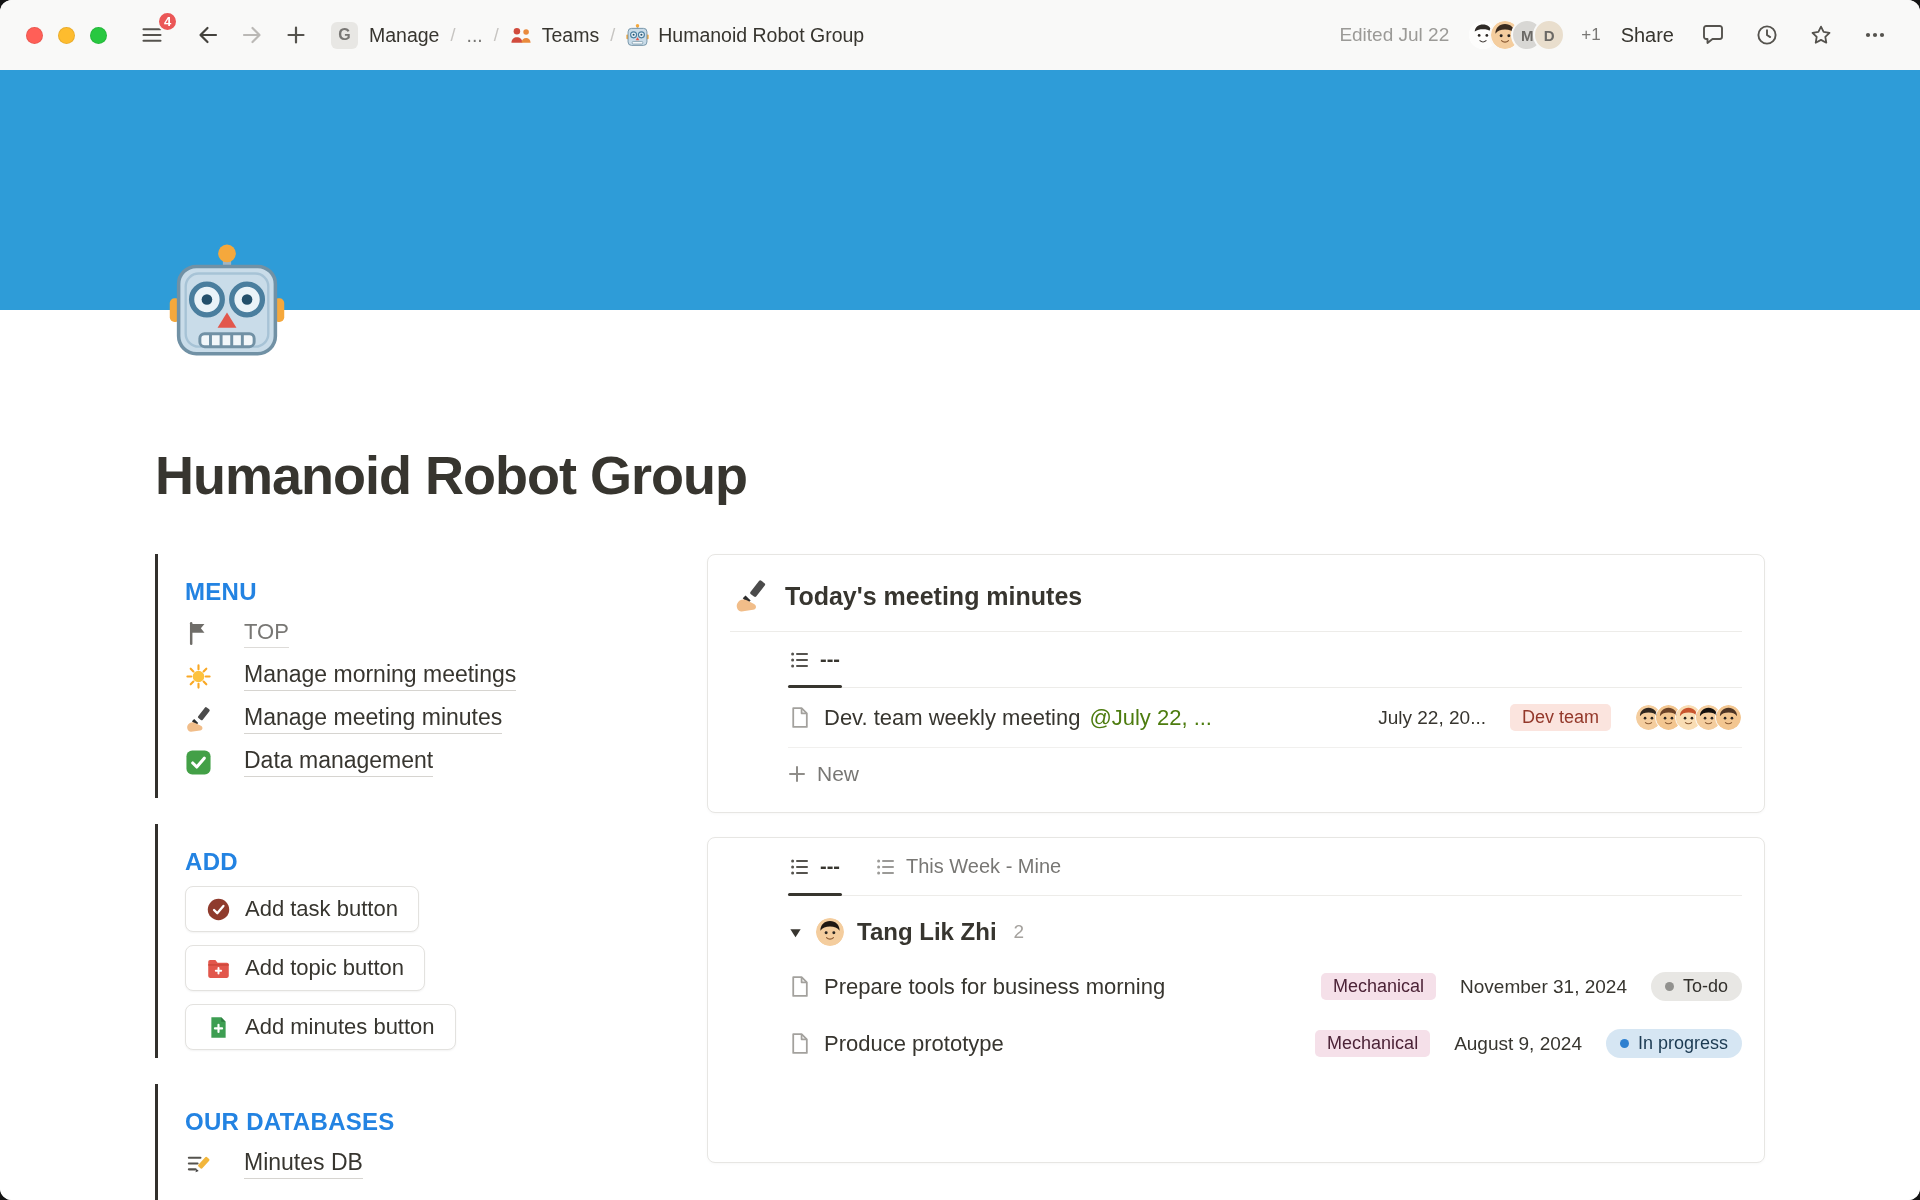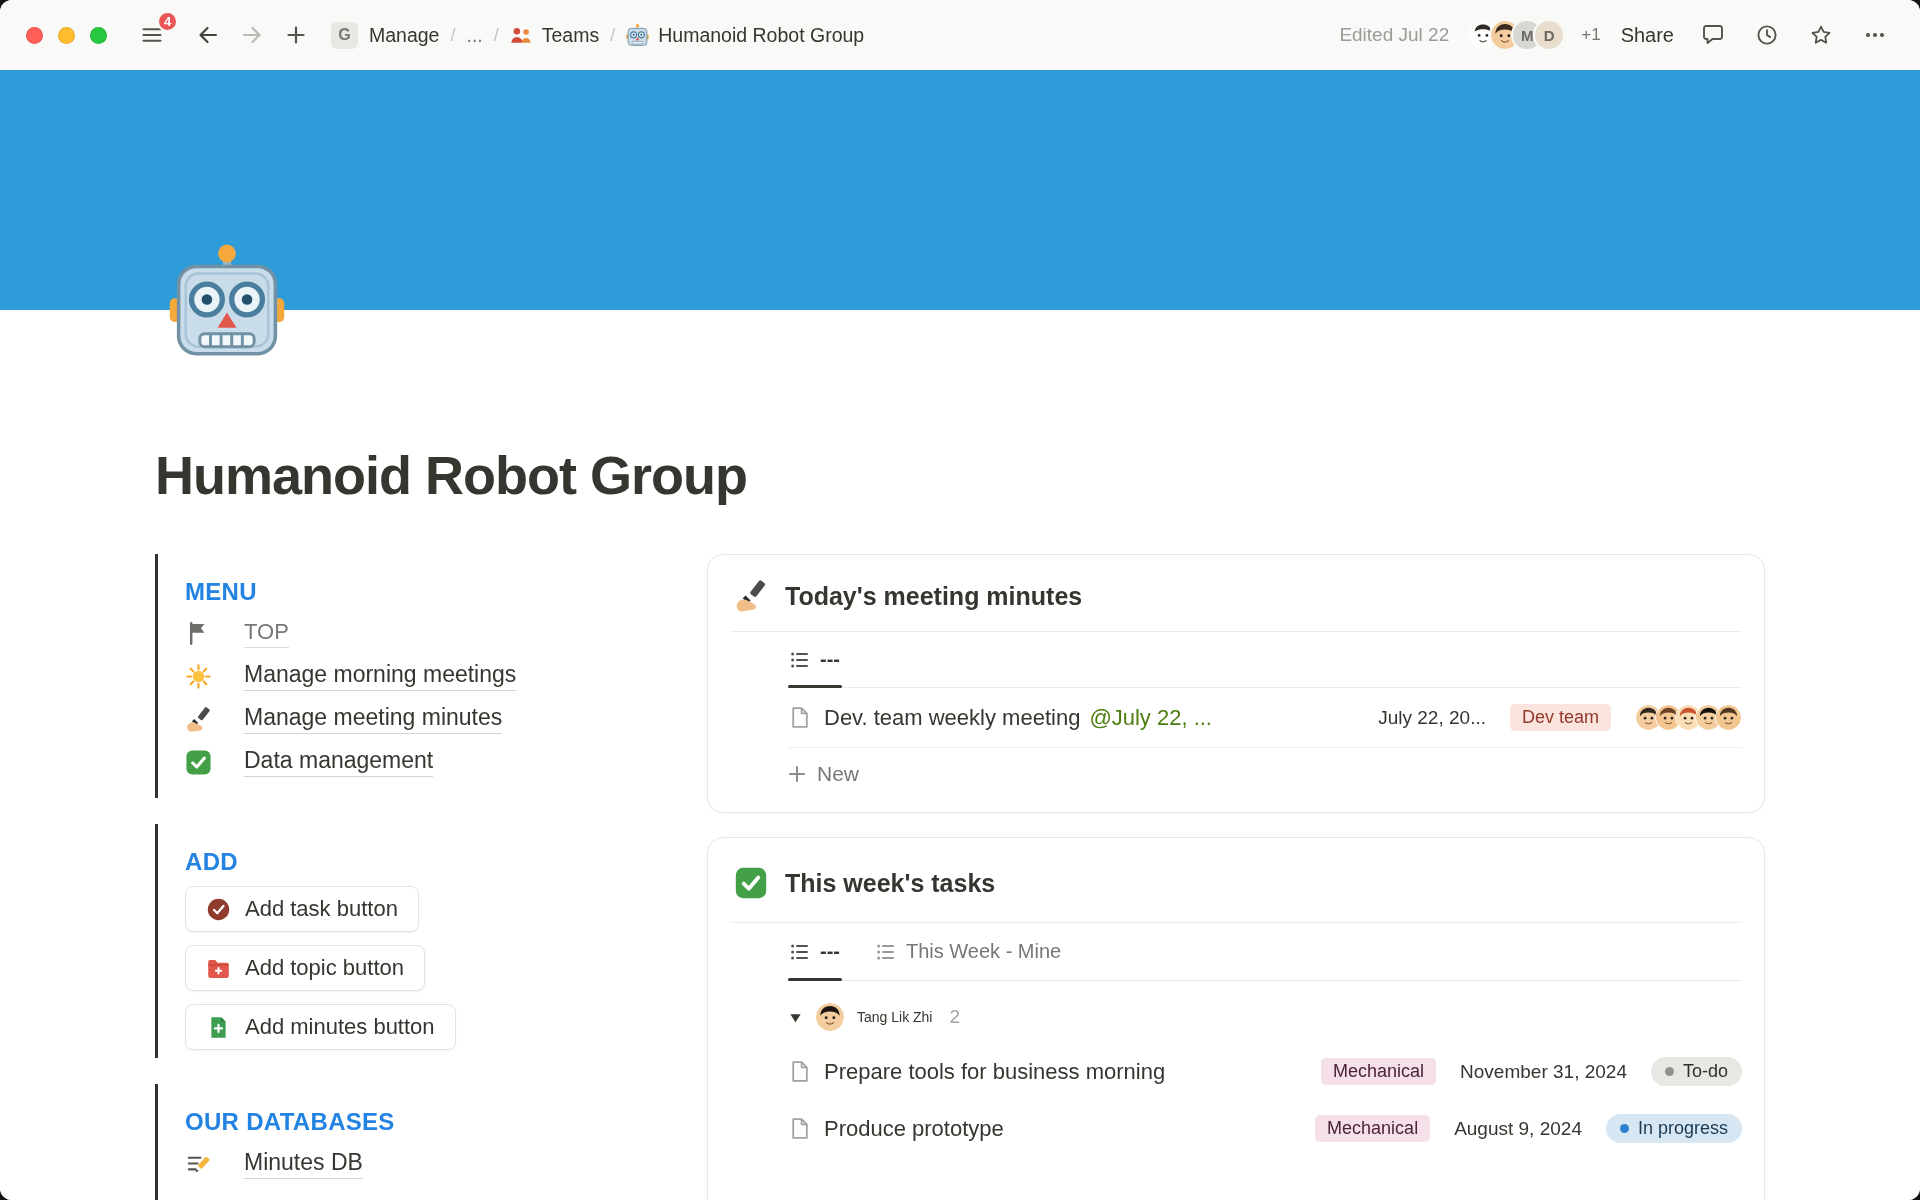--- a/index.html
+++ b/index.html
@@ -53,21 +53,21 @@
   .mi-icon{width:27px;height:27px;flex:0 0 auto;display:flex;align-items:center;justify-content:center}
   .mi-icon svg{width:100%;height:100%;display:block}
   .link{font-size:23px;color:#37352F;border-bottom:1.5px solid #D6D4D0;padding-bottom:2px}
   .link.gray{color:#787774;border-bottom-color:#DDDBD8;font-size:22px}
   .btn-col{display:flex;flex-direction:column;align-items:flex-start;gap:13px;margin-top:8px}
   .add-btn{display:inline-flex;align-items:center;gap:14px;background:#fff;border:1px solid #E3E2DF;border-radius:8px;padding:9px 20px;font-size:22px;color:#37352F;font-family:inherit;box-shadow:0 1px 2px rgba(15,15,15,.05);cursor:pointer}
   .add-btn .mi-icon{width:25px;height:25px}
   .h-divider{height:1px;background:#E7E6E3;margin-top:24px}
 
   
-  .card{border:1px solid #E7E6E3;border-radius:16px;background:#fff;padding:0 22px;box-shadow:0 1px 3px rgba(15,15,15,.03)}
+  .card{border:1px solid #E7E6E3;border-radius:8px;background:#fff;padding:0 22px;box-shadow:0 1px 3px rgba(15,15,15,.03)}
   .card-header{display:flex;align-items:center;gap:17px;padding:24px 4px 18px;border-bottom:1px solid #EDECE9}
   .card-emoji{width:34px;height:34px;flex:0 0 auto}
   .card-emoji svg{width:100%;height:100%;display:block}
   .card-title{font-size:25px;font-weight:700;color:#37352F}
   .db-block{margin-left:58px}
   .views-row{display:flex;align-items:center;gap:32px;border-bottom:1px solid #EDECE9}
   .view-tab{display:flex;align-items:center;gap:10px;padding:16px 2px;font-size:20px;color:#787774;position:relative}
   .view-tab .listic{width:20px;height:20px;color:#9B9A97}
   .view-tab.active{color:#37352F;font-weight:600}
   .view-tab.active .listic{color:#55534E}
@@ -96,21 +96,21 @@
   .ravatar svg{width:100%;height:100%;display:block}
   .new-row{display:flex;align-items:center;gap:11px;padding:14px 0 20px;color:#787774;font-size:21px;border-top:1px solid #F1F0EE}
   .plus-ic{display:flex}
   .plus-ic svg{width:18px;height:18px}
   .card-minutes{padding-bottom:6px}
   .group-row{display:flex;align-items:center;gap:13px;padding:22px 0 12px}
   .tri{width:15px;height:15px;display:flex;flex:0 0 auto}
   .tri svg{width:100%;height:100%}
   .group-avatar{width:28px;height:28px;border-radius:50%;overflow:hidden;flex:0 0 auto}
   .group-avatar svg{width:100%;height:100%;display:block}
-  .group-name{font-size:14px;font-weight:400}
+  .group-name{font-size:24px;font-weight:700}
   .group-count{font-size:19px;color:#A5A29E;margin-left:4px}
   .card-tasks{padding-bottom:90px}
   .card-tasks .card-header{padding:28px 4px 22px}
   .card-tasks .view-tab{padding:17px 2px}
   .card-tasks .list-row{padding:14px 0}
 </style>
 </head>
 <body>
 
 <div class="window">
@@ -460,29 +460,20 @@
                 <svg viewBox="0 0 18 18">
                     <path d="M9 2v14M2 9h14" stroke="#8F8D89" stroke-width="2" stroke-linecap="round"></path>
                   </svg>
               </span>
               <span>New</span>
             </div>
           </div>
         </section>
 
         <section class="card card-tasks">
-          <div class="card-header">
-            <span class="card-emoji">
-              <svg viewBox="0 0 28 28">
-                  <rect x="1.5" y="1.5" width="25" height="25" rx="6" fill="#43A047"></rect>
-                  <path d="M8 14.5l4.2 4.2L20 9.5" fill="none" stroke="#fff" stroke-width="3.2" stroke-linecap="round" stroke-linejoin="round"></path>
-                </svg>
-            </span>
-            <h2 class="card-title">This week's tasks</h2>
-          </div>
           <div class="db-block">
             <div class="views-row">
               <div class="view-tab active">
                 <svg class="listic" viewBox="0 0 20 20">
                     <g fill="currentColor">
                       <circle cx="2.6" cy="4" r="1.5"></circle>
                       <rect x="6" y="3" width="12" height="2" rx="1"></rect>
                       <circle cx="2.6" cy="10" r="1.5"></circle>
                       <rect x="6" y="9" width="12" height="2" rx="1"></rect>
                       <circle cx="2.6" cy="16" r="1.5"></circle>

